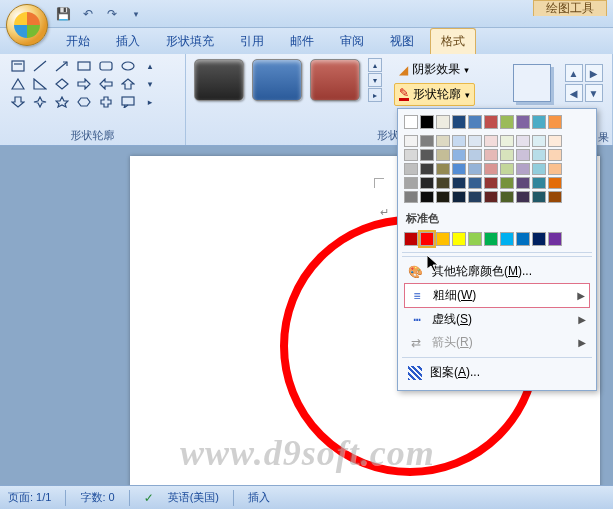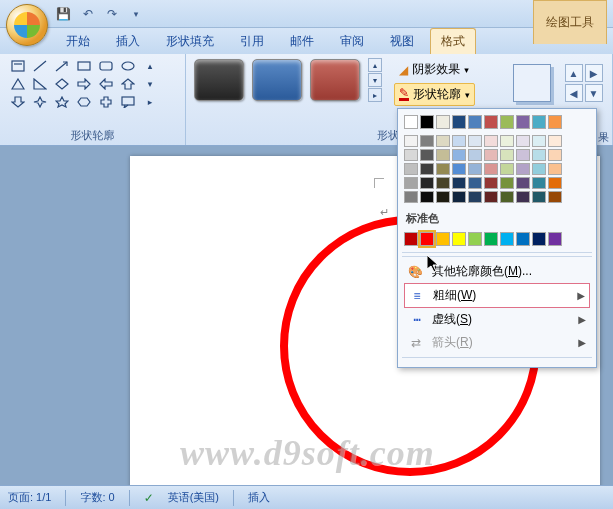--- a/index.html
+++ b/index.html
@@ -5,21 +5,21 @@
   * { box-sizing: border-box; margin: 0; padding: 0; font-family: "Microsoft YaHei", "SimSun", sans-serif; }
   body { width: 613px; height: 509px; background: #fff; overflow: hidden; position: relative; }
 
   
   .titlebar { height: 28px; background: linear-gradient(#d7e6f7, #c3d9f1); display: flex; align-items: center; position: relative; border-bottom: 1px solid #9db9d8; }
   .office-btn { width: 42px; height: 42px; border-radius: 50%; background: radial-gradient(circle at 30% 30%, #fff, #f6d27a 40%, #e39a2b 70%); position: absolute; left: 6px; top: 4px; z-index: 20; border: 1px solid #a97b20; box-shadow: 1px 1px 3px rgba(0,0,0,.3); display:flex; align-items:center; justify-content:center;}
   .office-inner { width: 26px; height: 26px; border-radius: 50%; background: conic-gradient(#e73 0 25%, #7b3 0 50%, #39d 0 75%, #fc3 0); }
   .qat { margin-left: 54px; display: flex; gap: 4px; align-items: center; }
   .qat-btn { width: 20px; height: 20px; display: flex; align-items: center; justify-content: center; font-size: 12px; color: #3a5a8a; }
   .title-text { position: absolute; left: 50%; transform: translateX(-50%); font-size: 12px; color: #3a5a8a; }
-  .context-tab { position: absolute; right: 6px; top: 0; height: 44px; background: #f0d8a8; padding: 0 12px; font-size: 12px; color: #6a4a1a; display: flex; align-items: center; border: 1px solid #d8b060; border-bottom: none;}
+  .context-tab { position: absolute; right: 6px; top: 0; height: 16px; background: #f0d8a8; padding: 0 12px; font-size: 12px; color: #6a4a1a; display: flex; align-items: center; border: 1px solid #d8b060; border-bottom: none;}
 
   
   .ribbon-tabs { height: 26px; background: linear-gradient(#d7e6f7, #c3d9f1); display: flex; align-items: flex-end; padding-left: 56px; gap: 6px; }
   .rtab { padding: 4px 10px; font-size: 12px; color: #1a4a9a; cursor: pointer; }
   .rtab.active { background: #fcefd0; border: 1px solid #d8b060; border-bottom: none; border-radius: 3px 3px 0 0; color: #6a4a1a; }
 
   
   .ribbon { height: 92px; background: linear-gradient(#eaf1fb, #d3e2f5); border-bottom: 1px solid #8aa9cf; display: flex; position: relative; }
   .group { border-right: 1px solid #aac4e2; padding: 4px 8px 2px; display: flex; flex-direction: column; }
   .group-label { text-align: center; font-size: 11px; color: #3a5a8a; margin-top: auto; padding-top: 2px;}
@@ -341,20 +341,24 @@
     <span class="dd-ico" style="letter-spacing:-2px;color:#2a5aca">┅</span>
     <span>虚线(<u>S</u>)</span>
     <span class="arrow">▶</span>
   </div>
   <div class="dd-item disabled">
     <span class="dd-ico">⇄</span>
     <span>箭头(<u>R</u>)</span>
     <span class="arrow">▶</span>
   </div>
   <div class="dd-sep"></div>
+  <div class="dd-item">
+    <span class="dd-ico" style="background:repeating-linear-gradient(45deg,#2a5aca 0 2px,transparent 2px 4px);width:14px;height:14px"></span>
+    <span>图案(<u>A</u>)...</span>
+  </div>
 </div>
 
 <svg class="cursor-arrow" style="left:427px; top:255px" viewBox="0 0 14 18">
     <polygon points="0,0 0,14 4,11 7,17 9,16 6,10 11,10" fill="#000" stroke="#fff" stroke-width="1"></polygon>
   </svg>
 
 <div style="position:absolute; left:598px; top:130px; font-size:11px; color:#3a5a8a; z-index:45">果</div>
 
 <div class="wm">www.d9soft.com</div>
 

